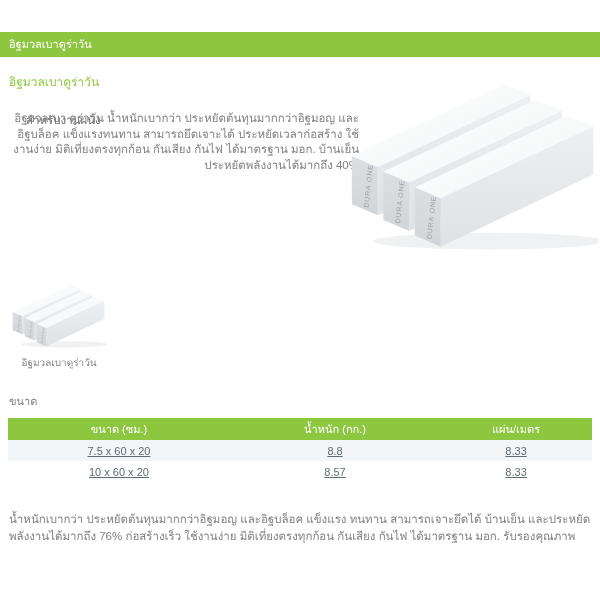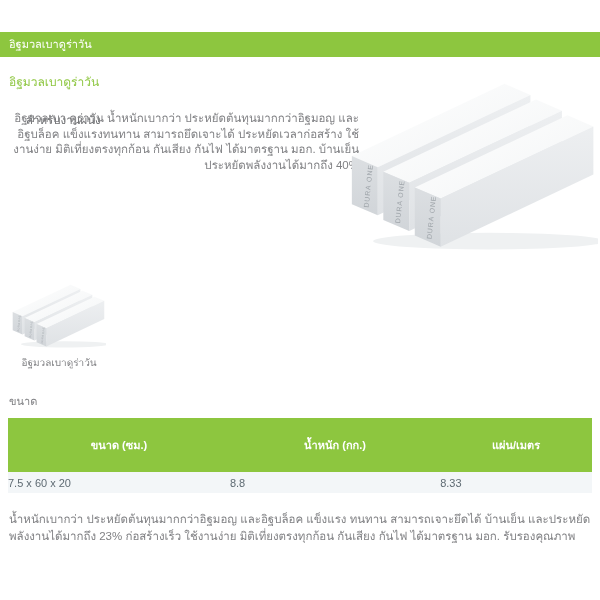--- a/index.html
+++ b/index.html
@@ -42,25 +42,25 @@
   .size-label{
     position:absolute;left:9px;top:392px;margin:0;
     color:#808184;font-size:11px;
   }
   table.size-table{
     position:absolute;left:8px;top:418px;width:584px;
     border-collapse:collapse;table-layout:fixed;
     font-size:11px;
   }
   table.size-table th{
-    background:#8dc63f;color:#ffffff;font-weight:bold;
-    height:22px;text-align:center;padding:16px;
+    background:#8dc63f;color:#ffffff;font-weight:normal;
+    height:22px;text-align:center;padding:0;
   }
   table.size-table td{
-    height:21px;text-align:left;color:#5f6b73;padding:0;
+    height:21px;text-align:center;color:#5f6b73;padding:0;text-decoration:underline;
   }
   table.size-table tbody tr:nth-child(odd){background:#f3f6f8;}
   table.size-table tbody tr:nth-child(even){background:#ffffff;}
   table.size-table .col1{width:38%;}
   table.size-table .col2{width:36%;}
   table.size-table .col3{width:26%;}
   .footer-note{
     position:absolute;left:9px;top:511px;margin:0;width:583px;
     color:#808184;font-size:11.5px;line-height:16.5px;
   }
@@ -138,16 +138,21 @@
       <th>น้ำหนัก (กก.)</th>
       <th>แผ่น/เมตร</th>
     </tr>
   </thead>
   <tbody>
       <tr>
         <td>7.5 x 60 x 20</td>
         <td>8.8</td>
         <td>8.33</td>
       </tr>
+      <tr>
+        <td>10 x 60 x 20</td>
+        <td>8.57</td>
+        <td>8.33</td>
+      </tr>
     </tbody>
 </table>
 
-<p class="footer-note">น้ำหนักเบากว่า ประหยัดต้นทุนมากกว่าอิฐมอญ และอิฐบล็อค แข็งแรง ทนทาน สามารถเจาะยึดได้ บ้านเย็น และประหยัดพลังงานได้มากถึง 23% ก่อสร้างเร็ว ใช้งานง่าย มิติเที่ยงตรงทุกก้อน กันเสียง กันไฟ ได้มาตรฐาน มอก. รับรองคุณภาพ</p>
+<p class="footer-note">น้ำหนักเบากว่า ประหยัดต้นทุนมากกว่าอิฐมอญ และอิฐบล็อค แข็งแรง ทนทาน สามารถเจาะยึดได้ บ้านเย็น และประหยัดพลังงานได้มากถึง 76% ก่อสร้างเร็ว ใช้งานง่าย มิติเที่ยงตรงทุกก้อน กันเสียง กันไฟ ได้มาตรฐาน มอก. รับรองคุณภาพ</p>
 
 </body></html>

